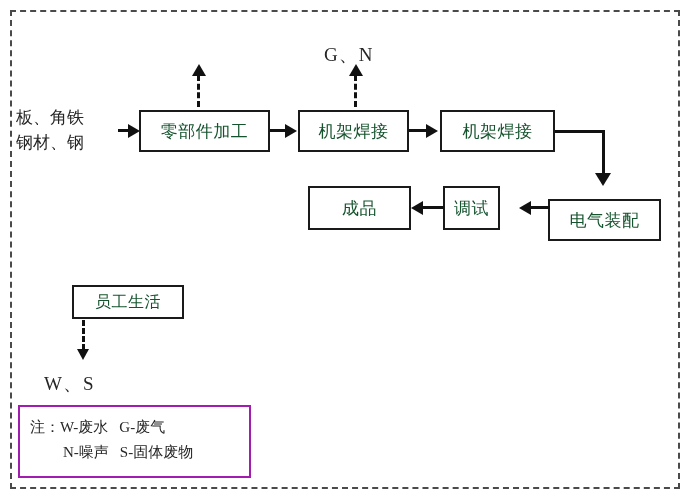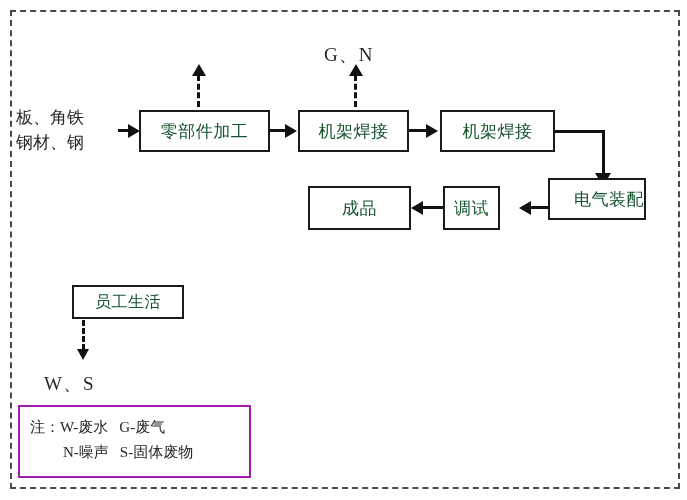--- a/index.html
+++ b/index.html
@@ -35,21 +35,21 @@
     align-items: center;
     justify-content: center;
     color: #14532d;
     font-size: 17px;
     letter-spacing: 0.5px;
     white-space: nowrap;
   }
   .node-parts      { left: 139px; top: 110px;  width: 131px; height: 42px; }
   .node-weld       { left: 298px; top: 110px;  width: 111px; height: 42px; }
   .node-assembly   { left: 440px; top: 110px;  width: 115px; height: 42px; }
-  .node-electrical { left: 548px; top: 178px;  width: 98px; height: 42px; justify-content: flex-end; }
+  .node-electrical { left: 548px; top: 199px;  width: 113px; height: 42px; }
   .node-debug      { left: 443px; top: 186px;  width: 57px;  height: 44px; }
   .node-product    { left: 308px; top: 186px;  width: 103px; height: 44px; }
   .node-staff      { left: 28px;  top: 285px;  width: 112px; height: 34px; font-size: 16px; margin-left: 44px; }
 
   
   .label {
     position: absolute;
     color: #262626;
     white-space: nowrap;
   }

